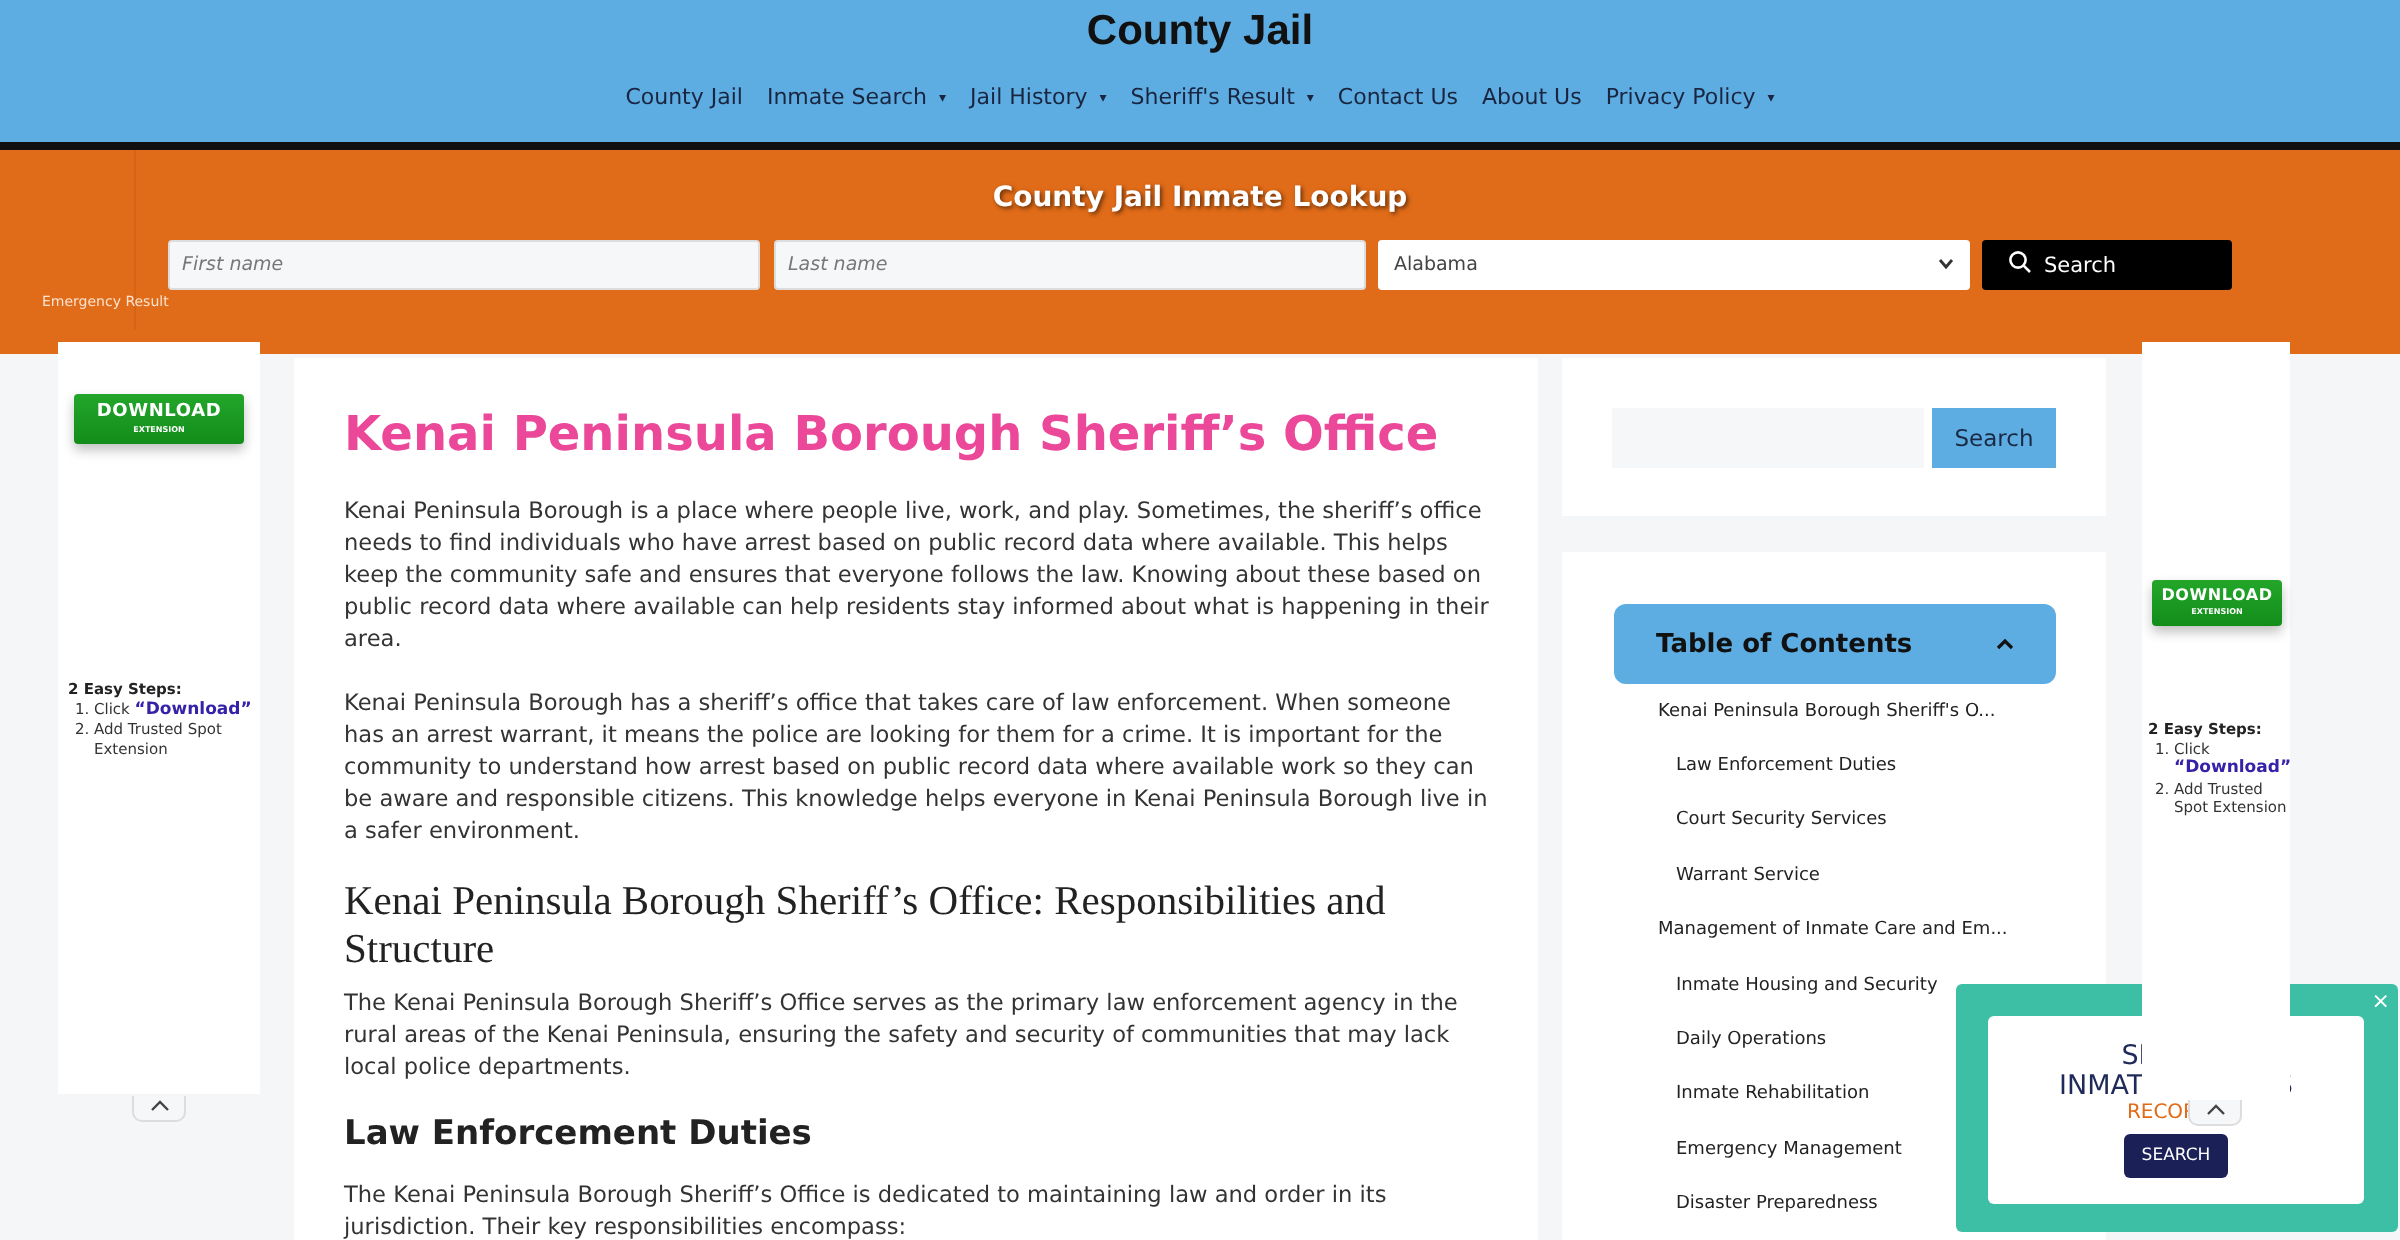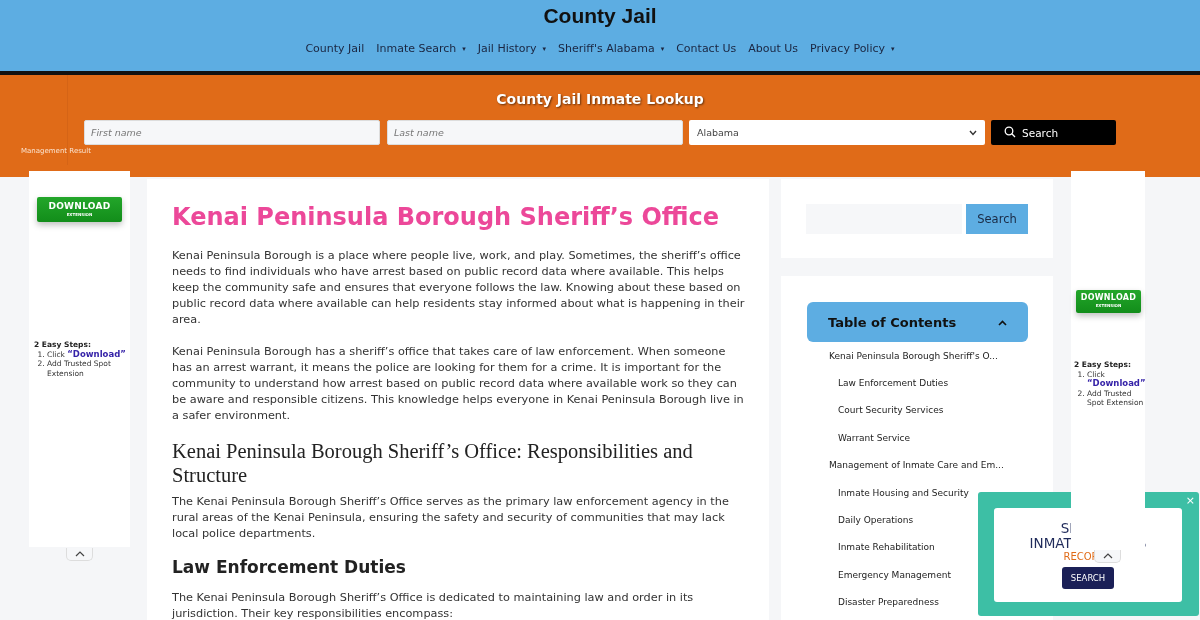--- a/index.html
+++ b/index.html
@@ -75,21 +75,21 @@
       </div>
     <div class="nav-item">
         <span>Inmate Search</span>
         <span class="nav-caret">▾</span>
       </div>
     <div class="nav-item">
         <span>Jail History</span>
         <span class="nav-caret">▾</span>
       </div>
     <div class="nav-item">
-        <span>Sheriff's Alabama</span>
+        <span>Sheriff's Result</span>
         <span class="nav-caret">▾</span>
       </div>
     <div class="nav-item">
         <span>Contact Us</span>
       </div>
     <div class="nav-item">
         <span>About Us</span>
       </div>
     <div class="nav-item">
         <span>Privacy Policy</span>
@@ -114,21 +114,21 @@
   </div>
   <div class="lookup-btn">
     <span>
       <svg width="12" height="12" viewBox="0 0 12 12">
           <circle cx="5" cy="5" r="3.8" stroke="#fff" stroke-width="1.3" fill="none"></circle>
           <line x1="7.8" y1="7.8" x2="11" y2="11" stroke="#fff" stroke-width="1.3"></line>
         </svg>
     </span>
     <span>Search</span>
   </div>
-  <div class="sponsored">Management Result</div>
+  <div class="sponsored">Emergency Result</div>
 </section>
 
 <aside class="side-ad" style="left:29px;top:171px;width:101px;height:376px;">
   <div class="dl-btn" style="left:8px;top:26px;width:85px;height:25px;">
     <span class="dl-main">DOWNLOAD</span>
     <span class="dl-sub">EXTENSION</span>
   </div>
   <div class="steps" style="left:5px;top:169px;width:95px;">
     <b>2 Easy Steps:</b>
     <ol>

